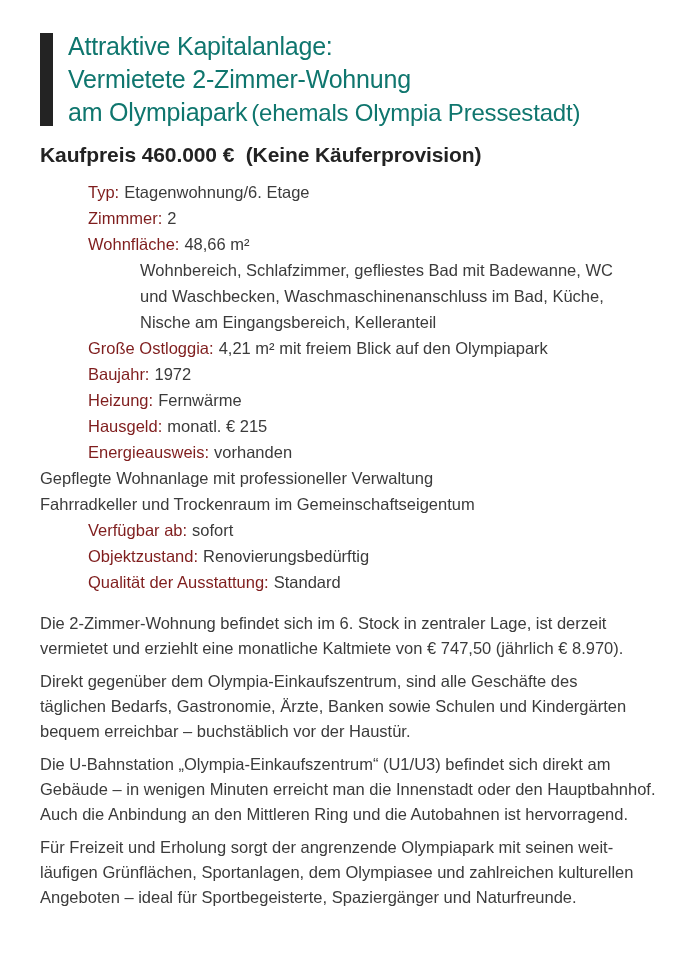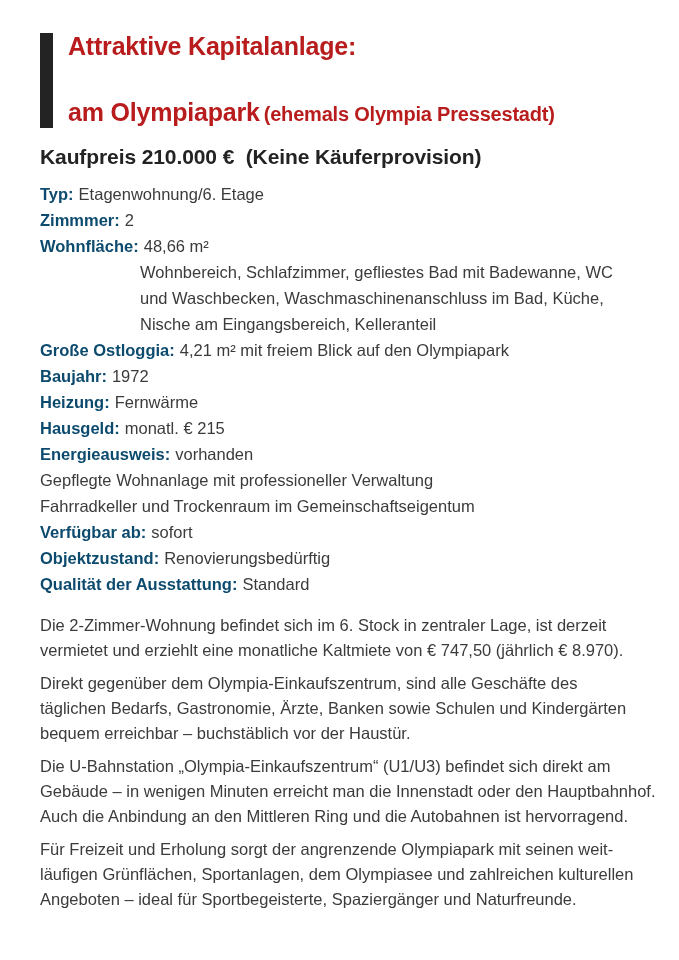--- a/index.html
+++ b/index.html
@@ -29,26 +29,26 @@
   .title-bar {
     width: 13px;
     background: #232323;
     margin: 3px 15px 3px 0;
     flex: 0 0 auto;
   }
   h1.title {
     margin: 0;
     font-size: 25px;
     line-height: 33px;
-    font-weight: 700;
-    color: #b91c1c;
+    font-weight: 400;
+    color: #0f766e;
     letter-spacing: -0.2px;
   }
   .title-suffix {
-    font-size: 20px;
+    font-size: 24px;
     margin-left: 4px;
   }
 
   
   h2.price {
     margin: 12px 0 10px 0;
     font-size: 21px;
     line-height: 28px;
     font-weight: 700;
     color: #232323;
@@ -57,23 +57,24 @@
   }
 
   
   .details {
     font-size: 16.5px;
     line-height: 26px;
     color: #3b3b3b;
   }
   .row { margin: 0; }
   .row .lbl {
-    font-weight: 700;
+    font-weight: 400;
     margin-right: 5px;
-    color: #0c4a6e;
+    color: #7f1d1d;
+    margin-left: 48px;
   }
   .row .lbl:empty { display: none; margin: 0; }
   .row .val { white-space: pre-line; }
   .row.indent { margin-left: 100px; }
 
   
   .paragraphs {
     margin-top: 16px;
     font-size: 16.5px;
     line-height: 25px;
@@ -86,26 +87,26 @@
 </style>
 </head>
 <body>
 
 <div class="page">
 
   <header class="title-block">
     <div class="title-bar"></div>
     <h1 class="title">
       <span>Attraktive Kapitalanlage:</span><br>
-      <br>
+      <span>Vermietete 2-Zimmer-Wohnung</span><br>
       <span>am Olympiapark</span><span class="title-suffix">(ehemals Olympia Pressestadt)</span>
     </h1>
   </header>
 
-  <h2 class="price">Kaufpreis 210.000 €  (Keine Käuferprovision)</h2>
+  <h2 class="price">Kaufpreis 460.000 €  (Keine Käuferprovision)</h2>
 
   <section class="details">
     <div class="row">
       <span class="lbl">Typ:</span><span class="val">Etagenwohnung/6. Etage</span>
     </div>
     <div class="row">
       <span class="lbl">Zimmmer:</span><span class="val">2</span>
     </div>
     <div class="row">
       <span class="lbl">Wohnfläche:</span><span class="val">48,66 m²</span>

